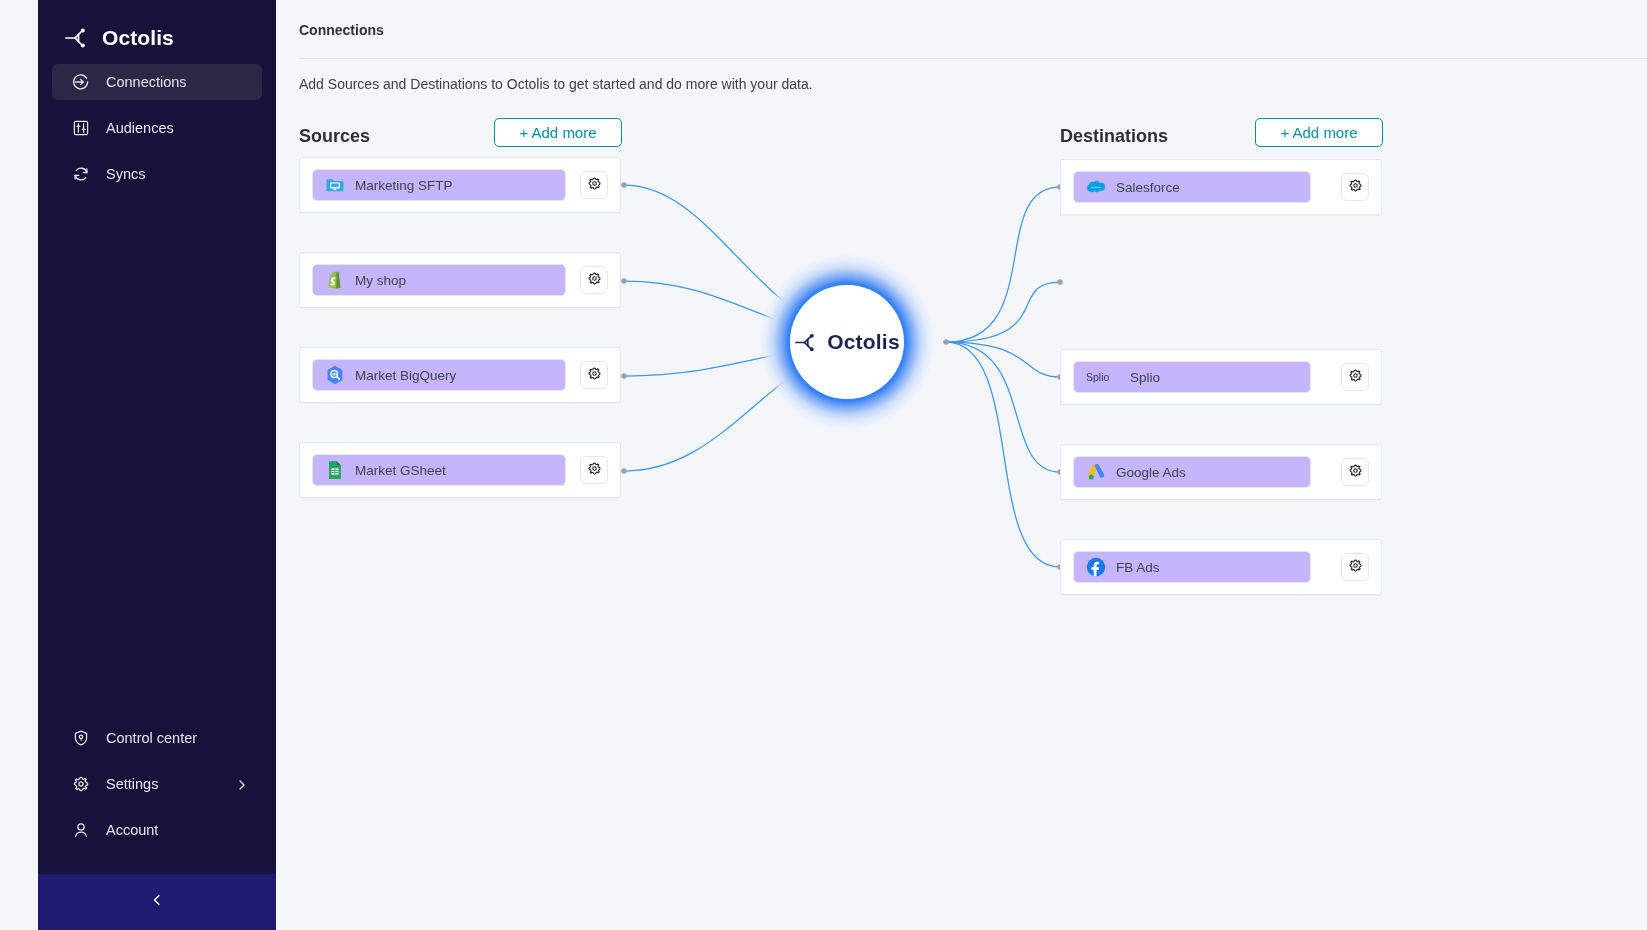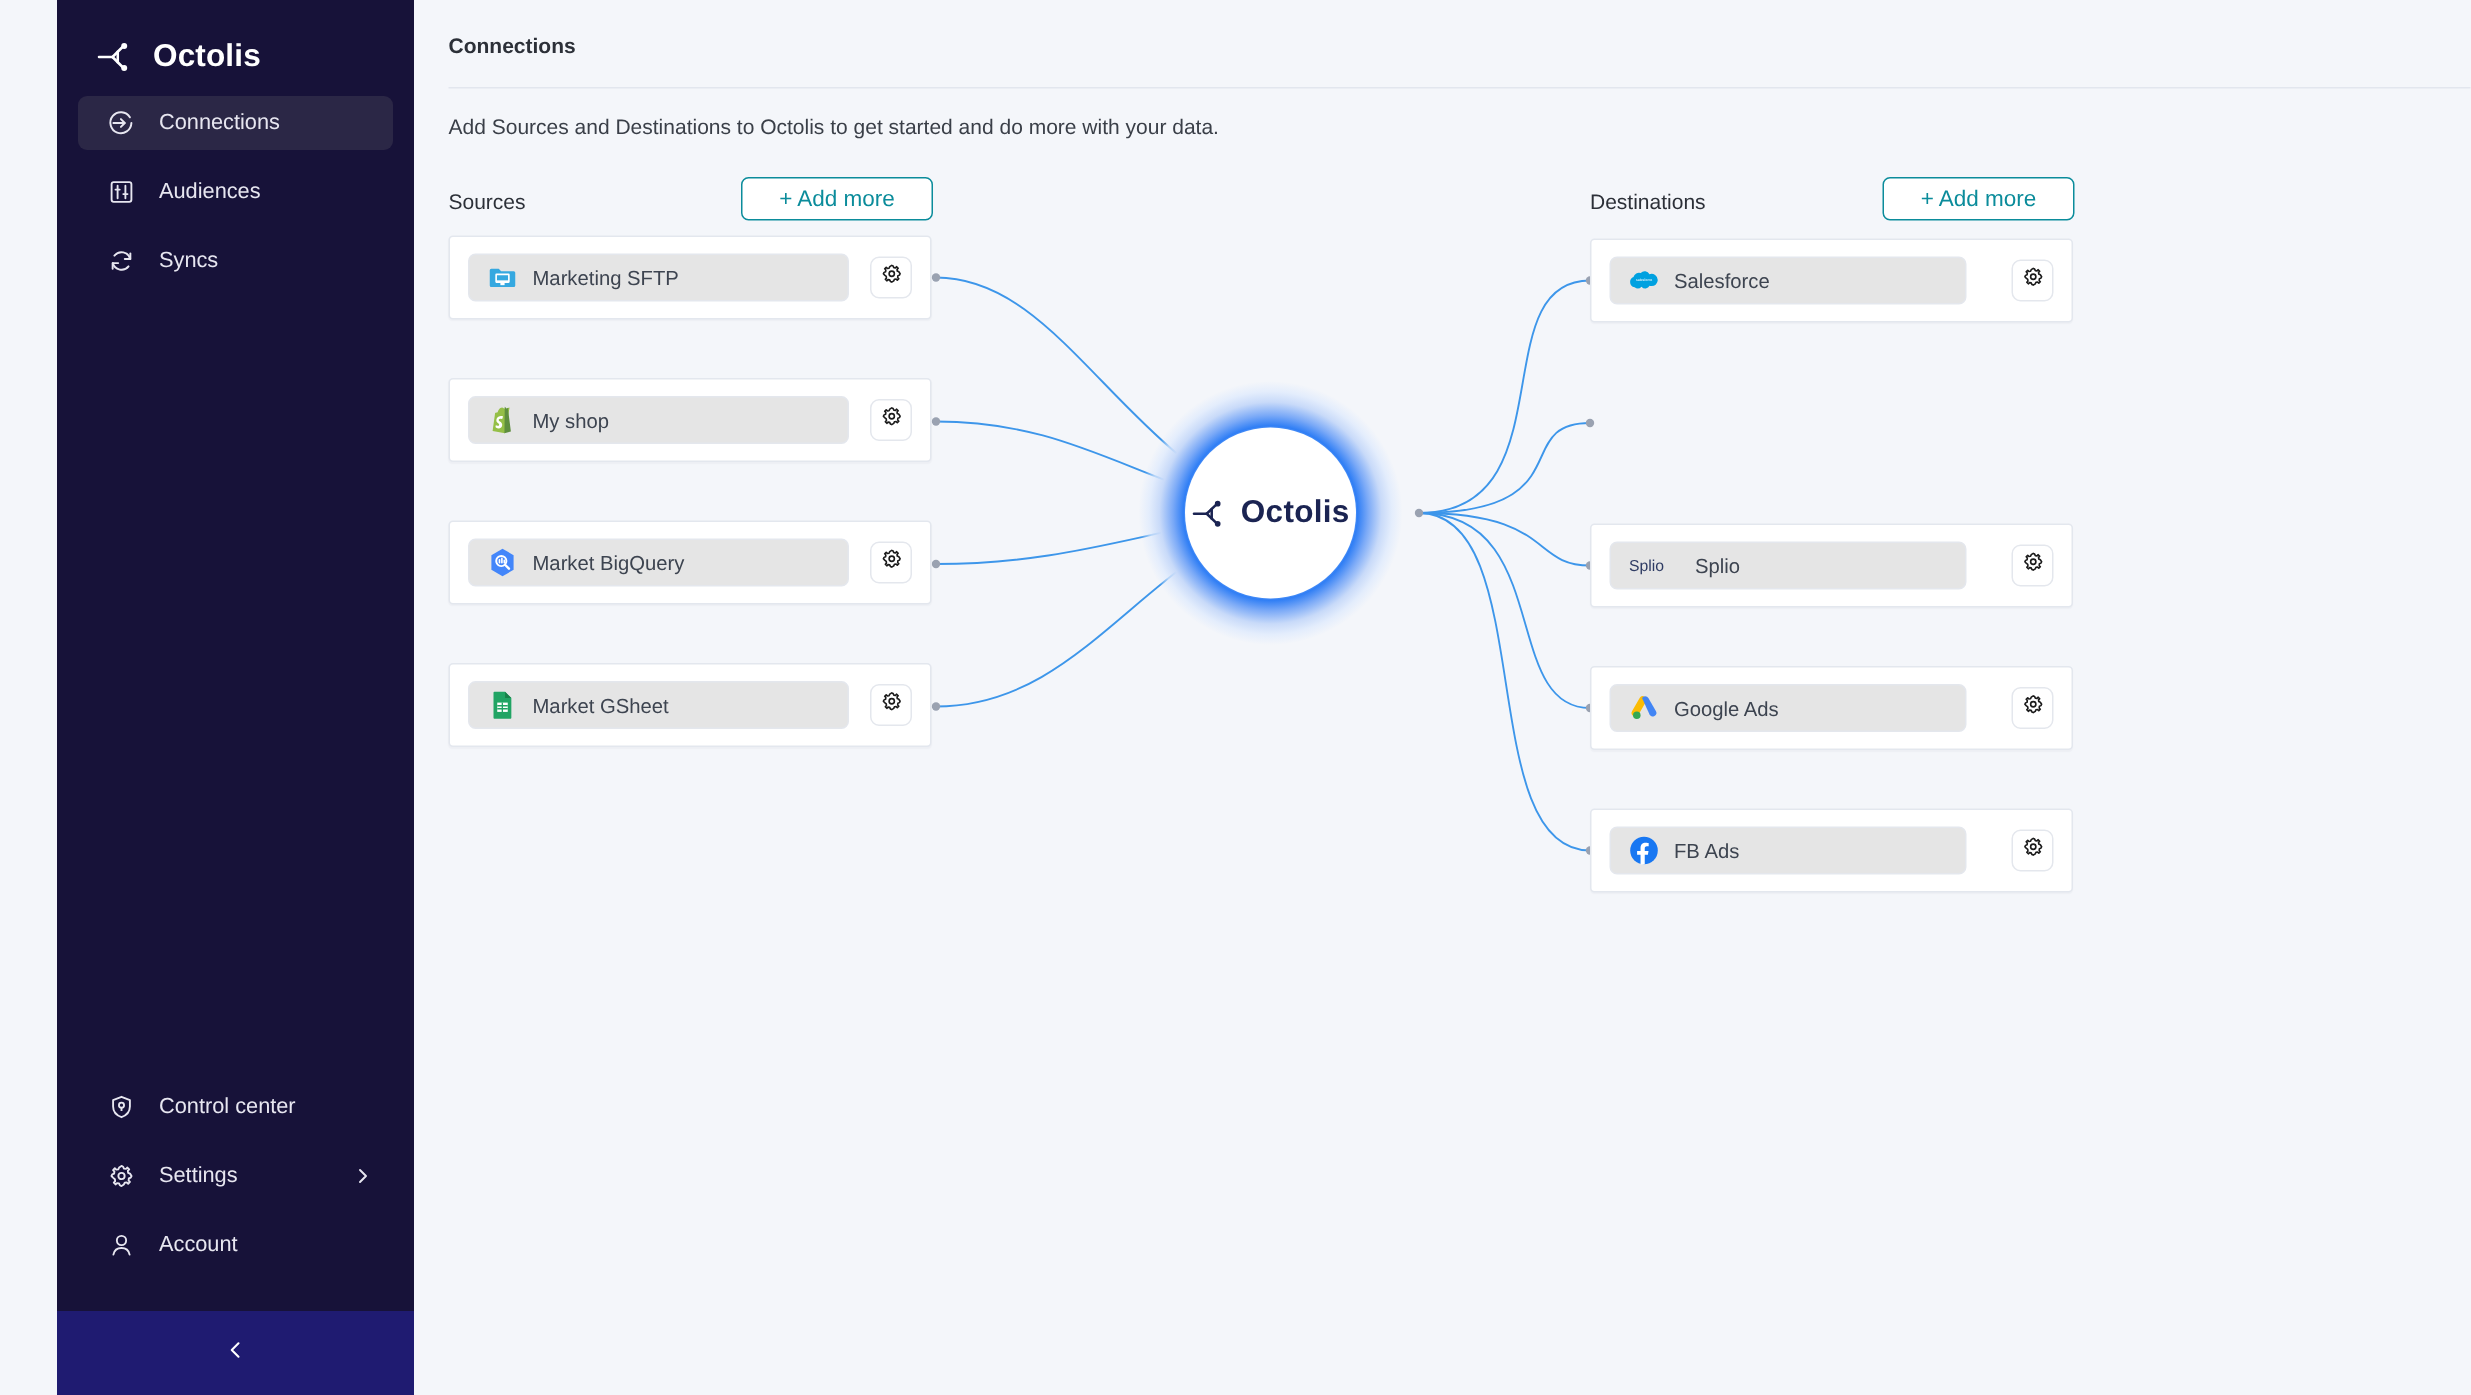--- a/index.html
+++ b/index.html
@@ -64,21 +64,21 @@
   }
   .title-rule {
     position: absolute; left: 23px; top: 58px; right: 23px;
     height: 1px; background: #e2e6ee;
   }
   .page-sub {
     position: absolute; left: 23px; top: 76px;
     font-size: 14px; color: #3a3f48;
   }
   .col-head {
-    position: absolute; font-size: 14px; font-weight: normal; color: #2c3038;
+    position: absolute; font-size: 18px; font-weight: bold; color: #2c3038;
   }
   .col-head.sources { left: 23px; top: 126px; }
   .col-head.destinations { left: 784px; top: 126px; }
   .add-btn {
     position: absolute; width: 128px; height: 29px;
     border: 1.6px solid #0b8c9b; border-radius: 5px;
     background: #ffffff; color: #0b8c9b;
     font-size: 15px; font-family: "Liberation Sans", sans-serif;
     cursor: pointer; line-height: 1;
   }
@@ -94,21 +94,21 @@
     height: 56px;
     display: flex; align-items: center;
     padding: 0 12px;
     box-shadow: 0 1px 1px rgba(20,30,60,.03);
   }
   .node-card.src  { left: 23px;  width: 322px; }
   .node-card.dst  { left: 784px; width: 322px; gap: 16px; }
   .node-pill {
     flex: 1 1 auto; height: 32px;
     border: 1px solid #e4e7ed; border-radius: 5px;
-    background: #e5e5e5;
+    background: #c4b5fd;
     display: flex; align-items: center; gap: 10px;
     padding: 0 12px;
     cursor: pointer;
     overflow: hidden;
   }
   .node-pill .logo { width: 20px; height: 20px; flex: 0 0 20px; display:block; }
   .node-pill .nm { font-size: 13.5px; color: #3d4450; white-space: nowrap; }
   .gear-btn {
     flex: 0 0 28px; width: 28px; height: 28px; margin-left: 14px;
     border: 1px solid #e4e7ed; border-radius: 6px; background: #fff;

